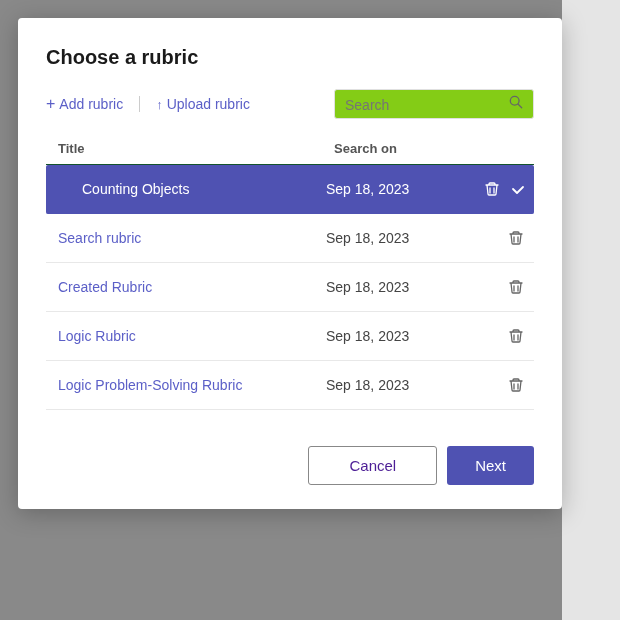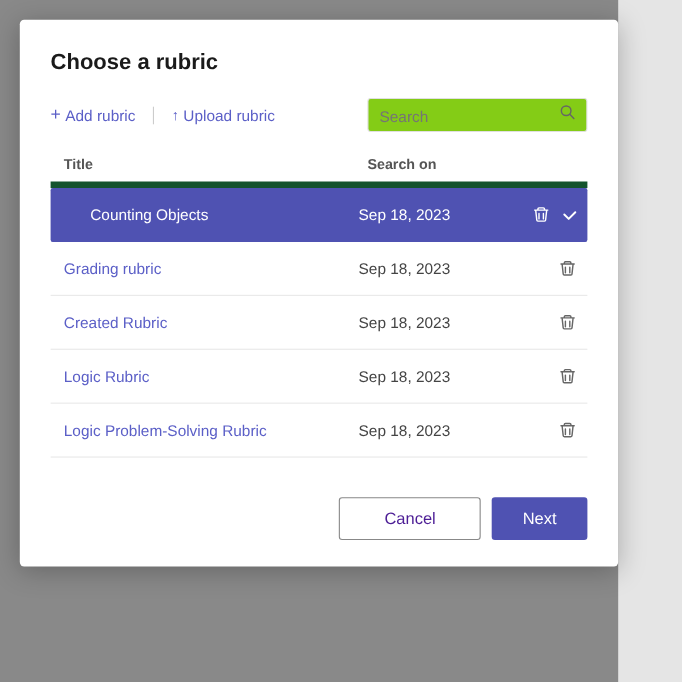--- a/index.html
+++ b/index.html
@@ -106,21 +106,21 @@
     }
 
     .search-icon-svg {
       color: #666;
       flex-shrink: 0;
     }
 
     .table-header {
       display: flex;
       padding: 6px 0 8px 12px;
-      border-bottom: 6px solid #14532d;
+      border-bottom: 1px solid #14532d;
       font-size: 13px;
       color: #555;
       font-weight: 600;
     }
 
     .col-title { flex: 1; }
     .col-created { width: 140px; }
     .col-actions { width: 60px; }
 
     .rubric-row {
@@ -267,21 +267,21 @@
           </svg>
         </button>
         <span class="check-icon">
           <svg width="16" height="16" viewBox="0 0 16 16" fill="none" xmlns="http://www.w3.org/2000/svg">
             <path d="M3 8l4 4 6-6" stroke="white" stroke-width="1.8" stroke-linecap="round" stroke-linejoin="round"></path>
           </svg>
         </span>
       </span>
     </div>
         <div class="rubric-row">
-      <span class="rubric-title">Grading rubric</span>
+      <span class="rubric-title">Search rubric</span>
       <span class="rubric-date">Sep 18, 2023</span>
       <span class="rubric-actions">
         <button class="trash-btn" title="Delete">
           <svg width="16" height="16" viewBox="0 0 16 16" fill="none" xmlns="http://www.w3.org/2000/svg">
             <path d="M2 4h12M5 4V3a1 1 0 011-1h4a1 1 0 011 1v1M6 7v5M10 7v5M3 4l1 9a1 1 0 001 1h6a1 1 0 001-1l1-9" stroke="currentColor" stroke-width="1.3" stroke-linecap="round" stroke-linejoin="round"></path>
           </svg>
         </button>
 
       </span>
     </div>

